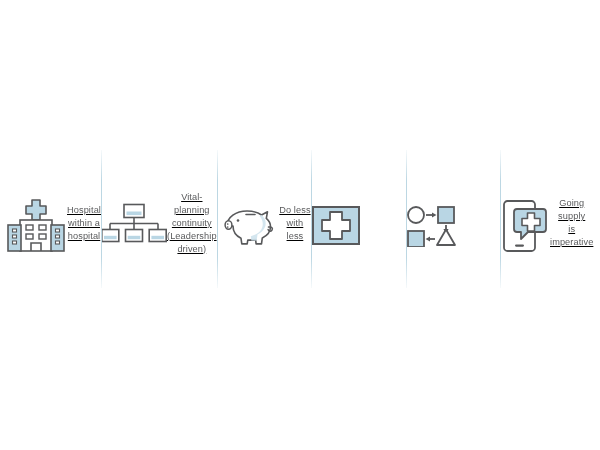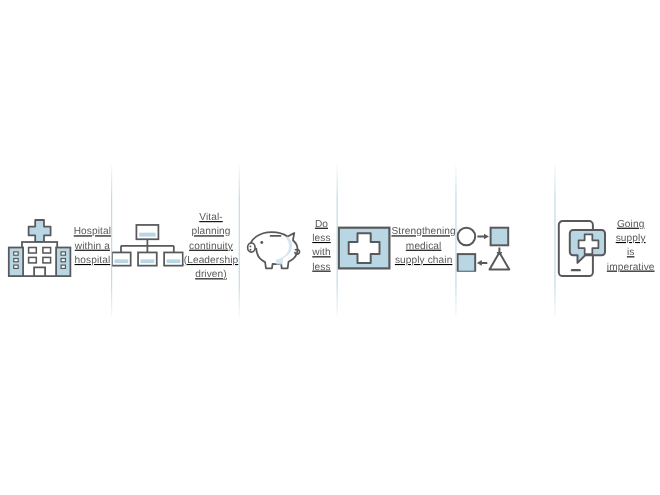--- a/index.html
+++ b/index.html
@@ -173,22 +173,20 @@
 with less</div>
     </div>
 
     <div class="col">
       <div class="icon-wrap">
         <svg width="50" height="44" viewBox="0 0 50 44">
           <rect x="2" y="3" width="46" height="37" fill="#b9d6e4" stroke="#58595b" stroke-width="2"></rect>
           <path d="M19 8 h12 v8 h8 v11 h-8 v8 h-12 v-8 h-8 v-11 h8 z" fill="#ffffff" stroke="#58595b" stroke-width="1.8" stroke-linejoin="round"></path>
         </svg>
       </div>
-      <div class="caption">Strengthening
-medical supply chain</div>
     </div>
 
     <div class="col">
       <div class="icon-wrap">
         <svg width="56" height="42" viewBox="0 0 56 42">
 
           <circle cx="10" cy="10" r="8" fill="#ffffff" stroke="#58595b" stroke-width="1.8"></circle>
 
           <path d="M20 10 h7" fill="none" stroke="#58595b" stroke-width="1.8"></path>
           <path d="M30.5 10 l-4.5 -2.6 v5.2 z" fill="#58595b"></path>

